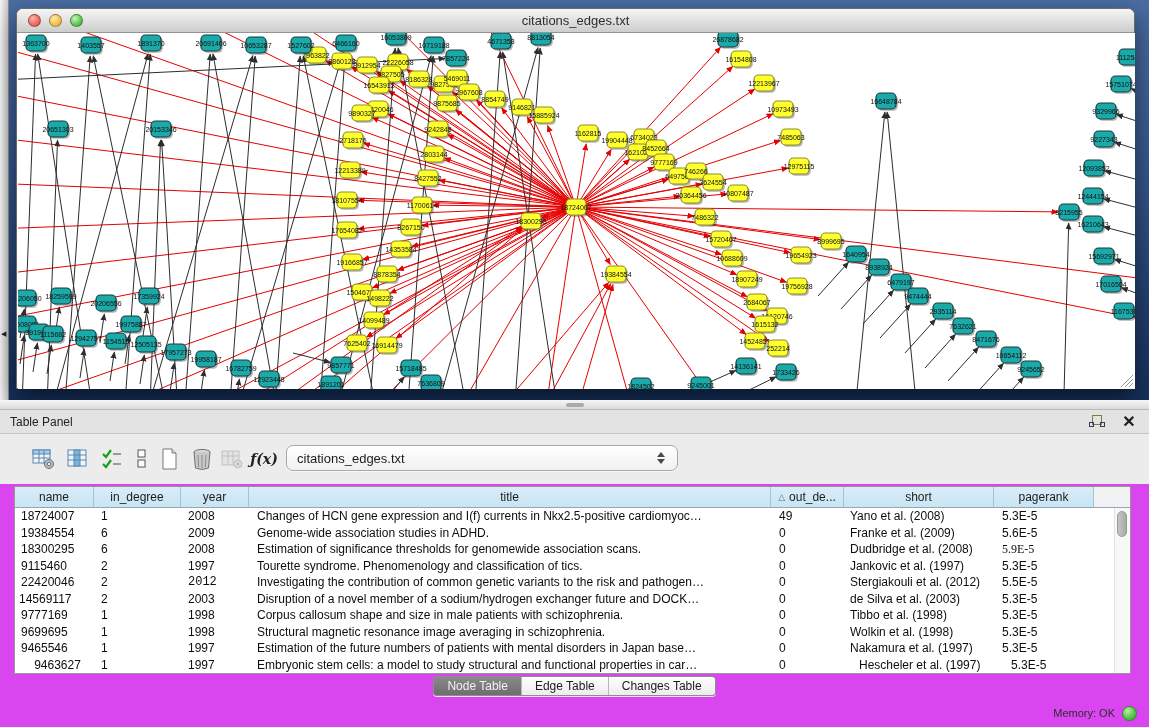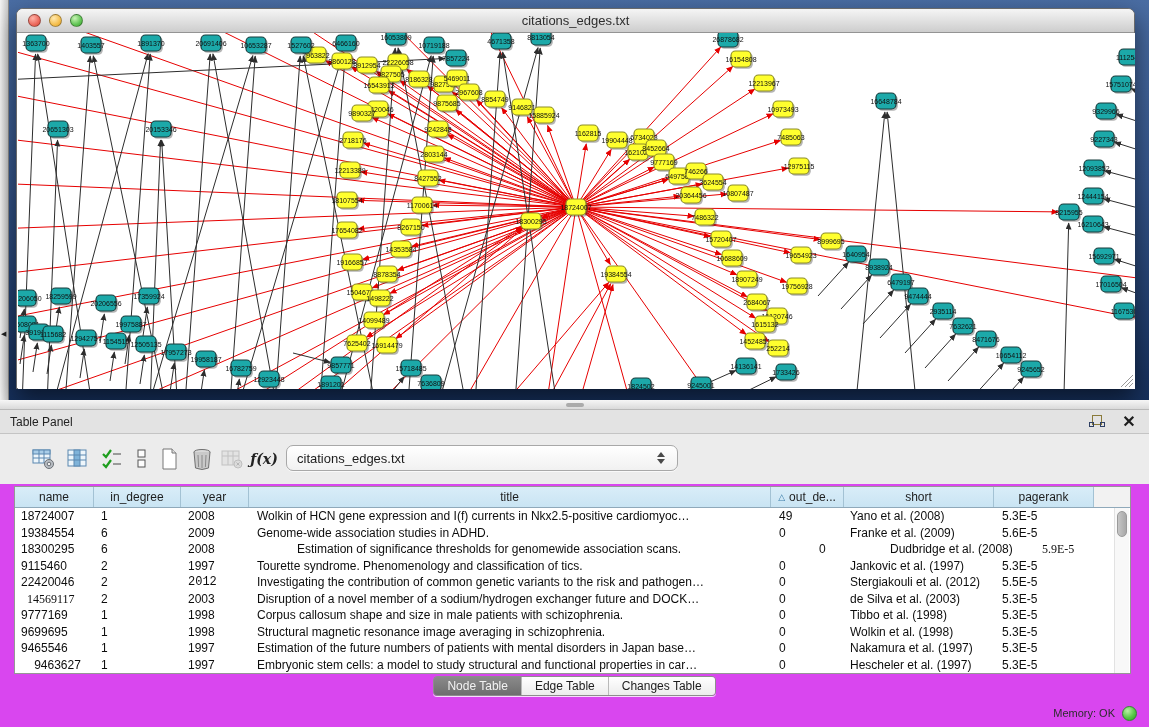--- a/index.html
+++ b/index.html
@@ -1033,39 +1033,39 @@
           <div class="th" style="width: 100px;">
             <span>pagerank</span>
           </div>
           <div class="th filler"></div>
         </div>
       <div class="tbody" id="tbody">
           <div class="trow">
             <div class="tcell" style="width: 79px; padding-left: 6px;">18724007</div>
             <div class="tcell" style="width: 87px; padding-left: 7px;">1</div>
             <div class="tcell" style="width: 68px; padding-left: 7px;">2008</div>
-            <div class="tcell" style="width: 522px; padding-left: 8px;">Wolkin of HCN gene expression and I(f) currents in Nkx2.5-positive cardiomyoc…</div>
+            <div class="tcell" style="width: 522px; padding-left: 8px;">Changes of HCN gene expression and I(f) currents in Nkx2.5-positive cardiomyoc…</div>
             <div class="tcell" style="width: 73px; padding-left: 8px;">49</div>
             <div class="tcell" style="width: 150px; padding-left: 6px;">Yano et al. (2008)</div>
             <div class="tcell" style="width: 100px; padding-left: 8px;">5.3E-5</div>
           </div>
           <div class="trow">
             <div class="tcell" style="width: 79px; padding-left: 6px;">19384554</div>
             <div class="tcell" style="width: 87px; padding-left: 7px;">6</div>
             <div class="tcell" style="width: 68px; padding-left: 7px;">2009</div>
             <div class="tcell" style="width: 522px; padding-left: 8px;">Genome-wide association studies in ADHD.</div>
             <div class="tcell" style="width: 73px; padding-left: 8px;">0</div>
             <div class="tcell" style="width: 150px; padding-left: 6px;">Franke et al. (2009)</div>
             <div class="tcell" style="width: 100px; padding-left: 8px;">5.6E-5</div>
           </div>
           <div class="trow">
             <div class="tcell" style="width: 79px; padding-left: 6px;">18300295</div>
             <div class="tcell" style="width: 87px; padding-left: 7px;">6</div>
             <div class="tcell" style="width: 68px; padding-left: 7px;">2008</div>
-            <div class="tcell" style="width: 522px; padding-left: 8px; margin-left: 40px;">Estimation of significance thresholds for genomewide association scans.</div>
+            <div class="tcell" style="width: 522px; padding-left: 8px;">Estimation of significance thresholds for genomewide association scans.</div>
             <div class="tcell" style="width: 73px; padding-left: 8px;">0</div>
             <div class="tcell" style="width: 150px; padding-left: 6px;">Dudbridge et al. (2008)</div>
             <div class="tcell" style="width: 100px; padding-left: 8px; font-family: Liberation Serif, serif;">5.9E-5</div>
           </div>
           <div class="trow">
             <div class="tcell" style="width: 79px; padding-left: 6px;">9115460</div>
             <div class="tcell" style="width: 87px; padding-left: 7px;">2</div>
             <div class="tcell" style="width: 68px; padding-left: 7px;">1997</div>
             <div class="tcell" style="width: 522px; padding-left: 8px;">Tourette syndrome. Phenomenology and classification of tics.</div>
             <div class="tcell" style="width: 73px; padding-left: 8px;">0</div>
@@ -1075,21 +1075,21 @@
           <div class="trow">
             <div class="tcell" style="width: 79px; padding-left: 6px;">22420046</div>
             <div class="tcell" style="width: 87px; padding-left: 7px;">2</div>
             <div class="tcell" style="width: 68px; padding-left: 7px; font-family: Liberation Mono, monospace;">2012</div>
             <div class="tcell" style="width: 522px; padding-left: 8px;">Investigating the contribution of common genetic variants to the risk and pathogen…</div>
             <div class="tcell" style="width: 73px; padding-left: 8px;">0</div>
             <div class="tcell" style="width: 150px; padding-left: 6px;">Stergiakouli et al. (2012)</div>
             <div class="tcell" style="width: 100px; padding-left: 8px;">5.5E-5</div>
           </div>
           <div class="trow">
-            <div class="tcell" style="width: 79px; padding-left: 12px; font-family: Liberation Serif, serif;">14569117</div>
+            <div class="tcell" style="width: 79px; padding-left: 4px;">14569117</div>
             <div class="tcell" style="width: 87px; padding-left: 7px;">2</div>
             <div class="tcell" style="width: 68px; padding-left: 7px;">2003</div>
             <div class="tcell" style="width: 522px; padding-left: 8px;">Disruption of a novel member of a sodium/hydrogen exchanger future and DOCK…</div>
             <div class="tcell" style="width: 73px; padding-left: 8px;">0</div>
             <div class="tcell" style="width: 150px; padding-left: 6px;">de Silva et al. (2003)</div>
             <div class="tcell" style="width: 100px; padding-left: 8px;">5.3E-5</div>
           </div>
           <div class="trow">
             <div class="tcell" style="width: 79px; padding-left: 6px;">9777169</div>
             <div class="tcell" style="width: 87px; padding-left: 7px;">1</div>
@@ -1116,21 +1116,21 @@
             <div class="tcell" style="width: 73px; padding-left: 8px;">0</div>
             <div class="tcell" style="width: 150px; padding-left: 6px;">Nakamura et al. (1997)</div>
             <div class="tcell" style="width: 100px; padding-left: 8px;">5.3E-5</div>
           </div>
           <div class="trow">
             <div class="tcell" style="width: 79px; padding-left: 6px; text-align: center;">9463627</div>
             <div class="tcell" style="width: 87px; padding-left: 7px;">1</div>
             <div class="tcell" style="width: 68px; padding-left: 7px;">1997</div>
             <div class="tcell" style="width: 522px; padding-left: 8px;">Embryonic stem cells: a model to study structural and functional properties in car…</div>
             <div class="tcell" style="width: 73px; padding-left: 8px;">0</div>
-            <div class="tcell" style="width: 150px; padding-left: 6px;">Hescheler et al. (1997)</div>
+            <div class="tcell" style="width: 150px; padding-left: 6px; margin-left: 9px;">Hescheler et al. (1997)</div>
             <div class="tcell" style="width: 100px; padding-left: 8px;">5.3E-5</div>
           </div>
         </div>
       <div class="vscroll">
         <div class="vthumb"></div>
       </div>
     </div>
 
     <div class="tabs-row">
       <div class="segmented" id="tabbar">

